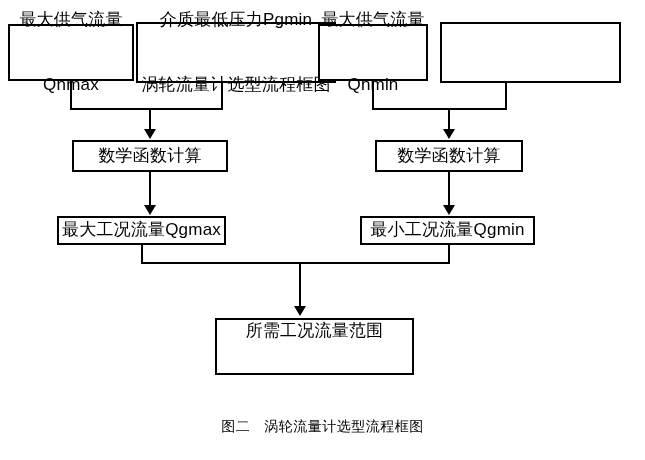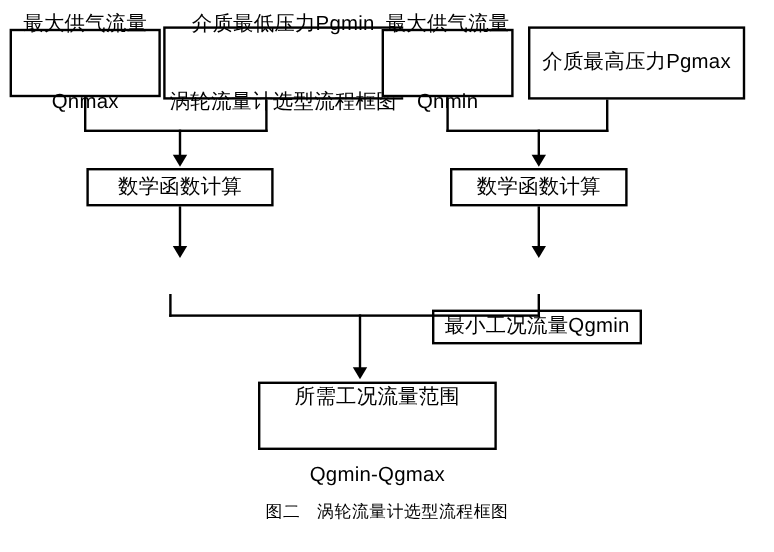--- a/index.html
+++ b/index.html
@@ -37,21 +37,21 @@
   .n-pgmin   { left: 136px; top: 22px;  width: 200px; height: 61px; }
   .n-qnmin   { left: 318px; top: 24px;  width: 110px; height: 57px; }
   .n-pgmax   { left: 440px; top: 22px;  width: 181px; height: 61px; }
 
   
   .n-calc-l  { left: 72px;  top: 140px; width: 156px; height: 32px; }
   .n-calc-r  { left: 375px; top: 140px; width: 148px; height: 32px; }
 
   
   .n-qgmax   { left: 57px;  top: 216px; width: 169px; height: 29px; }
-  .n-qgmin   { left: 360px; top: 216px; width: 175px; height: 29px; margin-top: 42px; }
+  .n-qgmin   { left: 360px; top: 216px; width: 175px; height: 29px; }
 
   
   .n-range   { left: 215px; top: 318px; width: 199px; height: 57px; justify-content: space-between; }
 
   
   .vline {
     position: absolute;
     width: 2px;
     background: #000000;
   }
@@ -96,39 +96,40 @@
     <span>介质最低压力Pgmin</span>
     <span class="line2">涡轮流量计选型流程框图</span>
   </div>
 
   <div class="node n-qnmin">
     <span>最大供气流量</span>
     <span class="line2">Qnmin</span>
   </div>
 
   <div class="node n-pgmax">
-    <span>介质最高压力Pgmax</span>
   </div>
 
   <div class="node n-calc-l">
     <span>数学函数计算</span>
   </div>
 
   <div class="node n-calc-r">
     <span>数学函数计算</span>
   </div>
 
+  <div class="node n-qgmax">
+    <span>最大工况流量Qgmax</span>
+  </div>
 
   <div class="node n-qgmin">
     <span>最小工况流量Qgmin</span>
   </div>
 
   <div class="node n-range">
     <span>所需工况流量范围</span>
-    <span class="line2">Qgmin-Qgmax</span>
   </div>
 
   <div class="vline" style="left:70px;  top:81px;  height:29px;"></div>
   <div class="vline" style="left:221px; top:83px;  height:27px;"></div>
   <div class="hline" style="left:70px; top:108px; width:153px;"></div>
   <div class="vline" style="left:149px; top:108px; height:22px;"></div>
   <div class="arrowhead" style="left:144px; top:129px;"></div>
 
   <div class="vline" style="left:372px; top:81px;  height:29px;"></div>
   <div class="vline" style="left:505px; top:83px;  height:27px;"></div>

